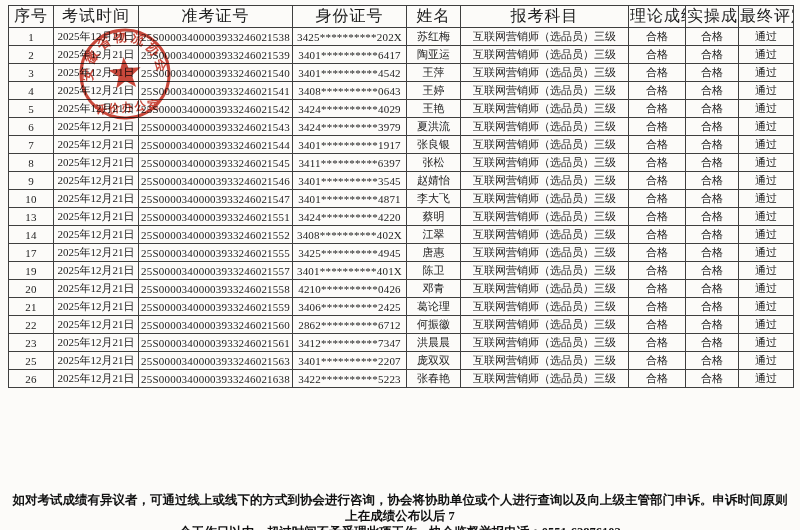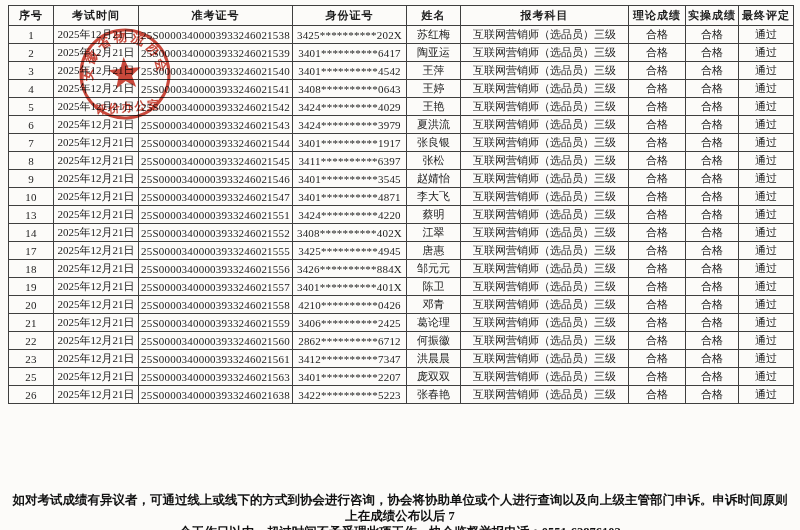--- a/index.html
+++ b/index.html
@@ -15,21 +15,21 @@
     border-collapse:collapse;table-layout:fixed;
     background:transparent;
   }
   table.results th, table.results td{
     border:1px solid #3f3f3f;
     text-align:center;vertical-align:middle;
     overflow:hidden;white-space:nowrap;
     padding:0 1px;
   }
   table.results th{
-    height:19px;font-size:11px;font-weight:bold;letter-spacing:1px;
+    height:19px;font-size:16px;font-weight:normal;letter-spacing:1px;
   }
   table.results td{
     height:17px;font-size:11px;
   }
   td.num{letter-spacing:0.2px;}
   col.c-no{width:45px;}
   col.c-date{width:85px;}
   col.c-ticket{width:154px;}
   col.c-id{width:114px;}
   col.c-name{width:54px;}
@@ -218,31 +218,20 @@
       <td>2025年12月21日</td>
       <td class="num">25S00003400003933246021555</td>
       <td class="num">3425**********4945</td>
       <td>唐惠</td>
       <td>互联网营销师（选品员）三级</td>
       <td>合格</td>
       <td>合格</td>
       <td>通过</td>
     </tr>
         <tr>
-      <td class="num">18</td>
-      <td>2025年12月21日</td>
-      <td class="num">25S00003400003933246021556</td>
-      <td class="num">3426**********884X</td>
-      <td>邹元元</td>
-      <td>互联网营销师（选品员）三级</td>
-      <td>合格</td>
-      <td>合格</td>
-      <td>通过</td>
-    </tr>
-        <tr>
       <td class="num">19</td>
       <td>2025年12月21日</td>
       <td class="num">25S00003400003933246021557</td>
       <td class="num">3401**********401X</td>
       <td>陈卫</td>
       <td>互联网营销师（选品员）三级</td>
       <td>合格</td>
       <td>合格</td>
       <td>通过</td>
     </tr>

